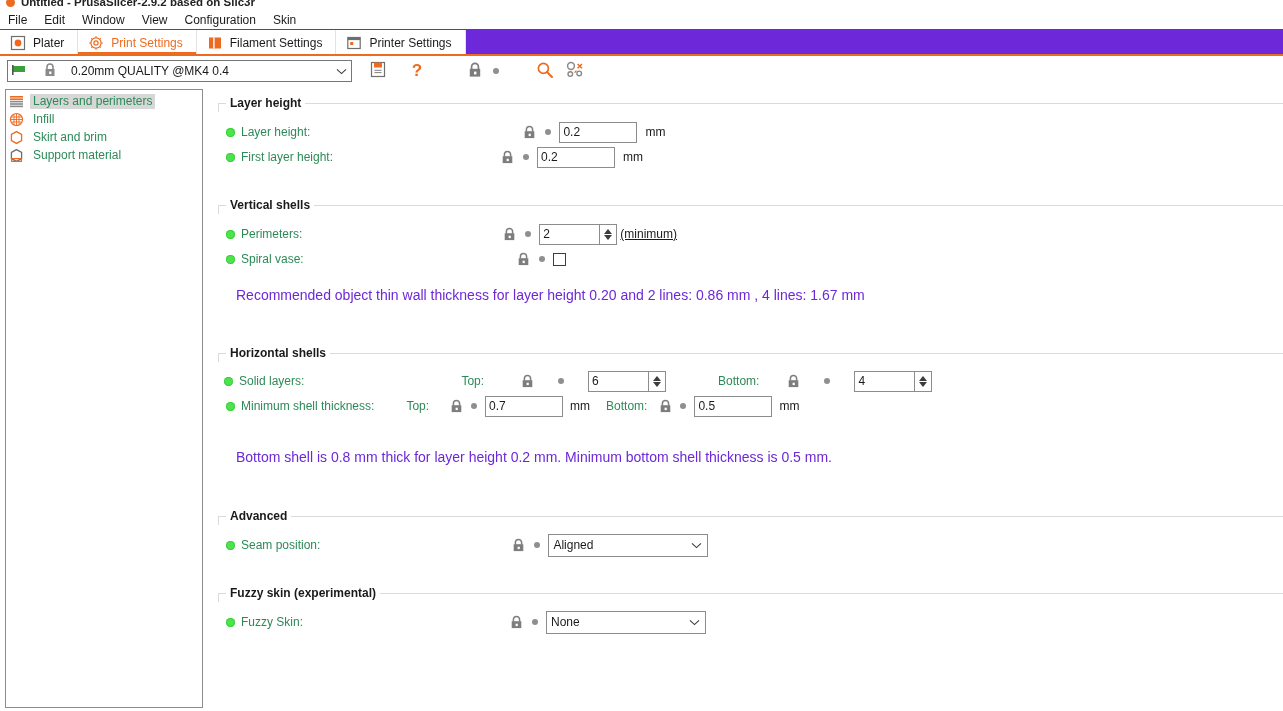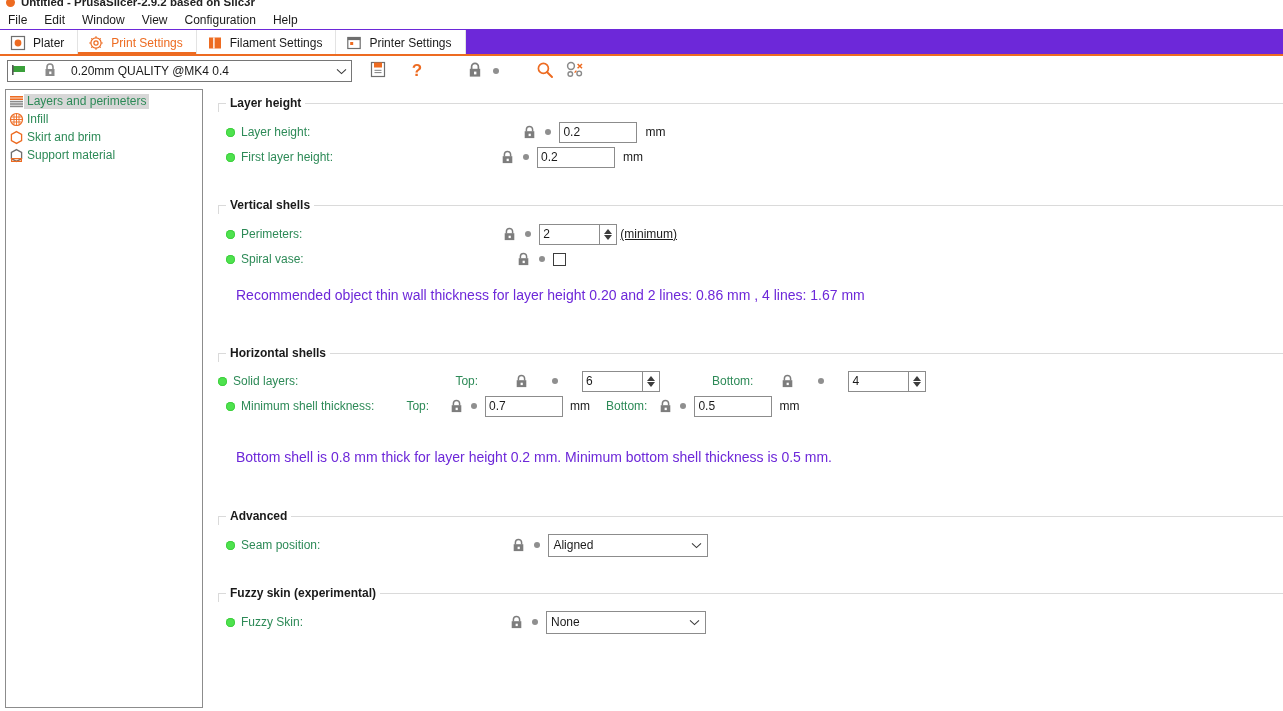--- a/index.html
+++ b/index.html
@@ -172,20 +172,21 @@
     height: 619px;
     background: #ffffff;
     border: 1px solid #8c8c8c;
     box-sizing: border-box;
     overflow: hidden;
   }
   .side-item {
     height: 18px;
     display: flex;
     align-items: center;
+    gap: 6px;
     padding-left: 3px;
     box-sizing: border-box;
     font-size: 12px;
     color: #2d8a57;
     white-space: nowrap;
     cursor: default;
   }
   .side-item .side-label {
     padding: 0 3px;
     line-height: 15px;
@@ -365,21 +366,21 @@
   <div class="app-dot"></div>
   <div class="title-text">Untitled - PrusaSlicer-2.9.2 based on Slic3r</div>
 </div>
 
 <div id="menubar">
   <div class="menu-item">File</div>
   <div class="menu-item">Edit</div>
   <div class="menu-item">Window</div>
   <div class="menu-item">View</div>
   <div class="menu-item">Configuration</div>
-  <div class="menu-item">Help</div>
+  <div class="menu-item">Skin</div>
 </div>
 
 <div id="tabbar">
 
   <div class="tab">
     <span>
       <svg class="tab-ico" viewBox="0 0 16 16">
         <rect x="1.5" y="1.5" width="13" height="13" fill="#ffffff" stroke="#6e6e6e" stroke-width="1.2"></rect>
         <circle cx="8" cy="8" r="3.4" fill="#ed6b21"></circle>
       </svg>
@@ -652,21 +653,21 @@
       <span class="chk"></span>
     </div>
 
     <div class="infotext" style="top:82px; left:18px;">Recommended object thin wall thickness for layer height 0.20 and 2 lines: 0.86 mm , 4 lines: 1.67 mm</div>
   </div>
 
   <div class="groupbox" style="top:264px; height:136px;">
     <div class="group-corner"></div>
     <div class="group-title">Horizontal shells</div>
 
-    <div class="row" style="top:16px; left:0;gap:8px;">
+    <div class="row" style="top:16px; left:6px;gap:8px;">
       <span class="opt-label">
         <span class="bullet"></span>
         <span>Solid layers:</span>
       </span>
       <span style="width:141px;"></span>
       <span class="sublabel">Top:</span>
       <span style="width:21px;"></span>
       <span>
         <svg class="lock-ico" viewBox="0 0 13 14">
           <path d="M3.4 6.4 V4.5 a3.1 3.1 0 0 1 6.2 0 V6.4" fill="none" stroke="#7d7d7d" stroke-width="1.5"></path>

